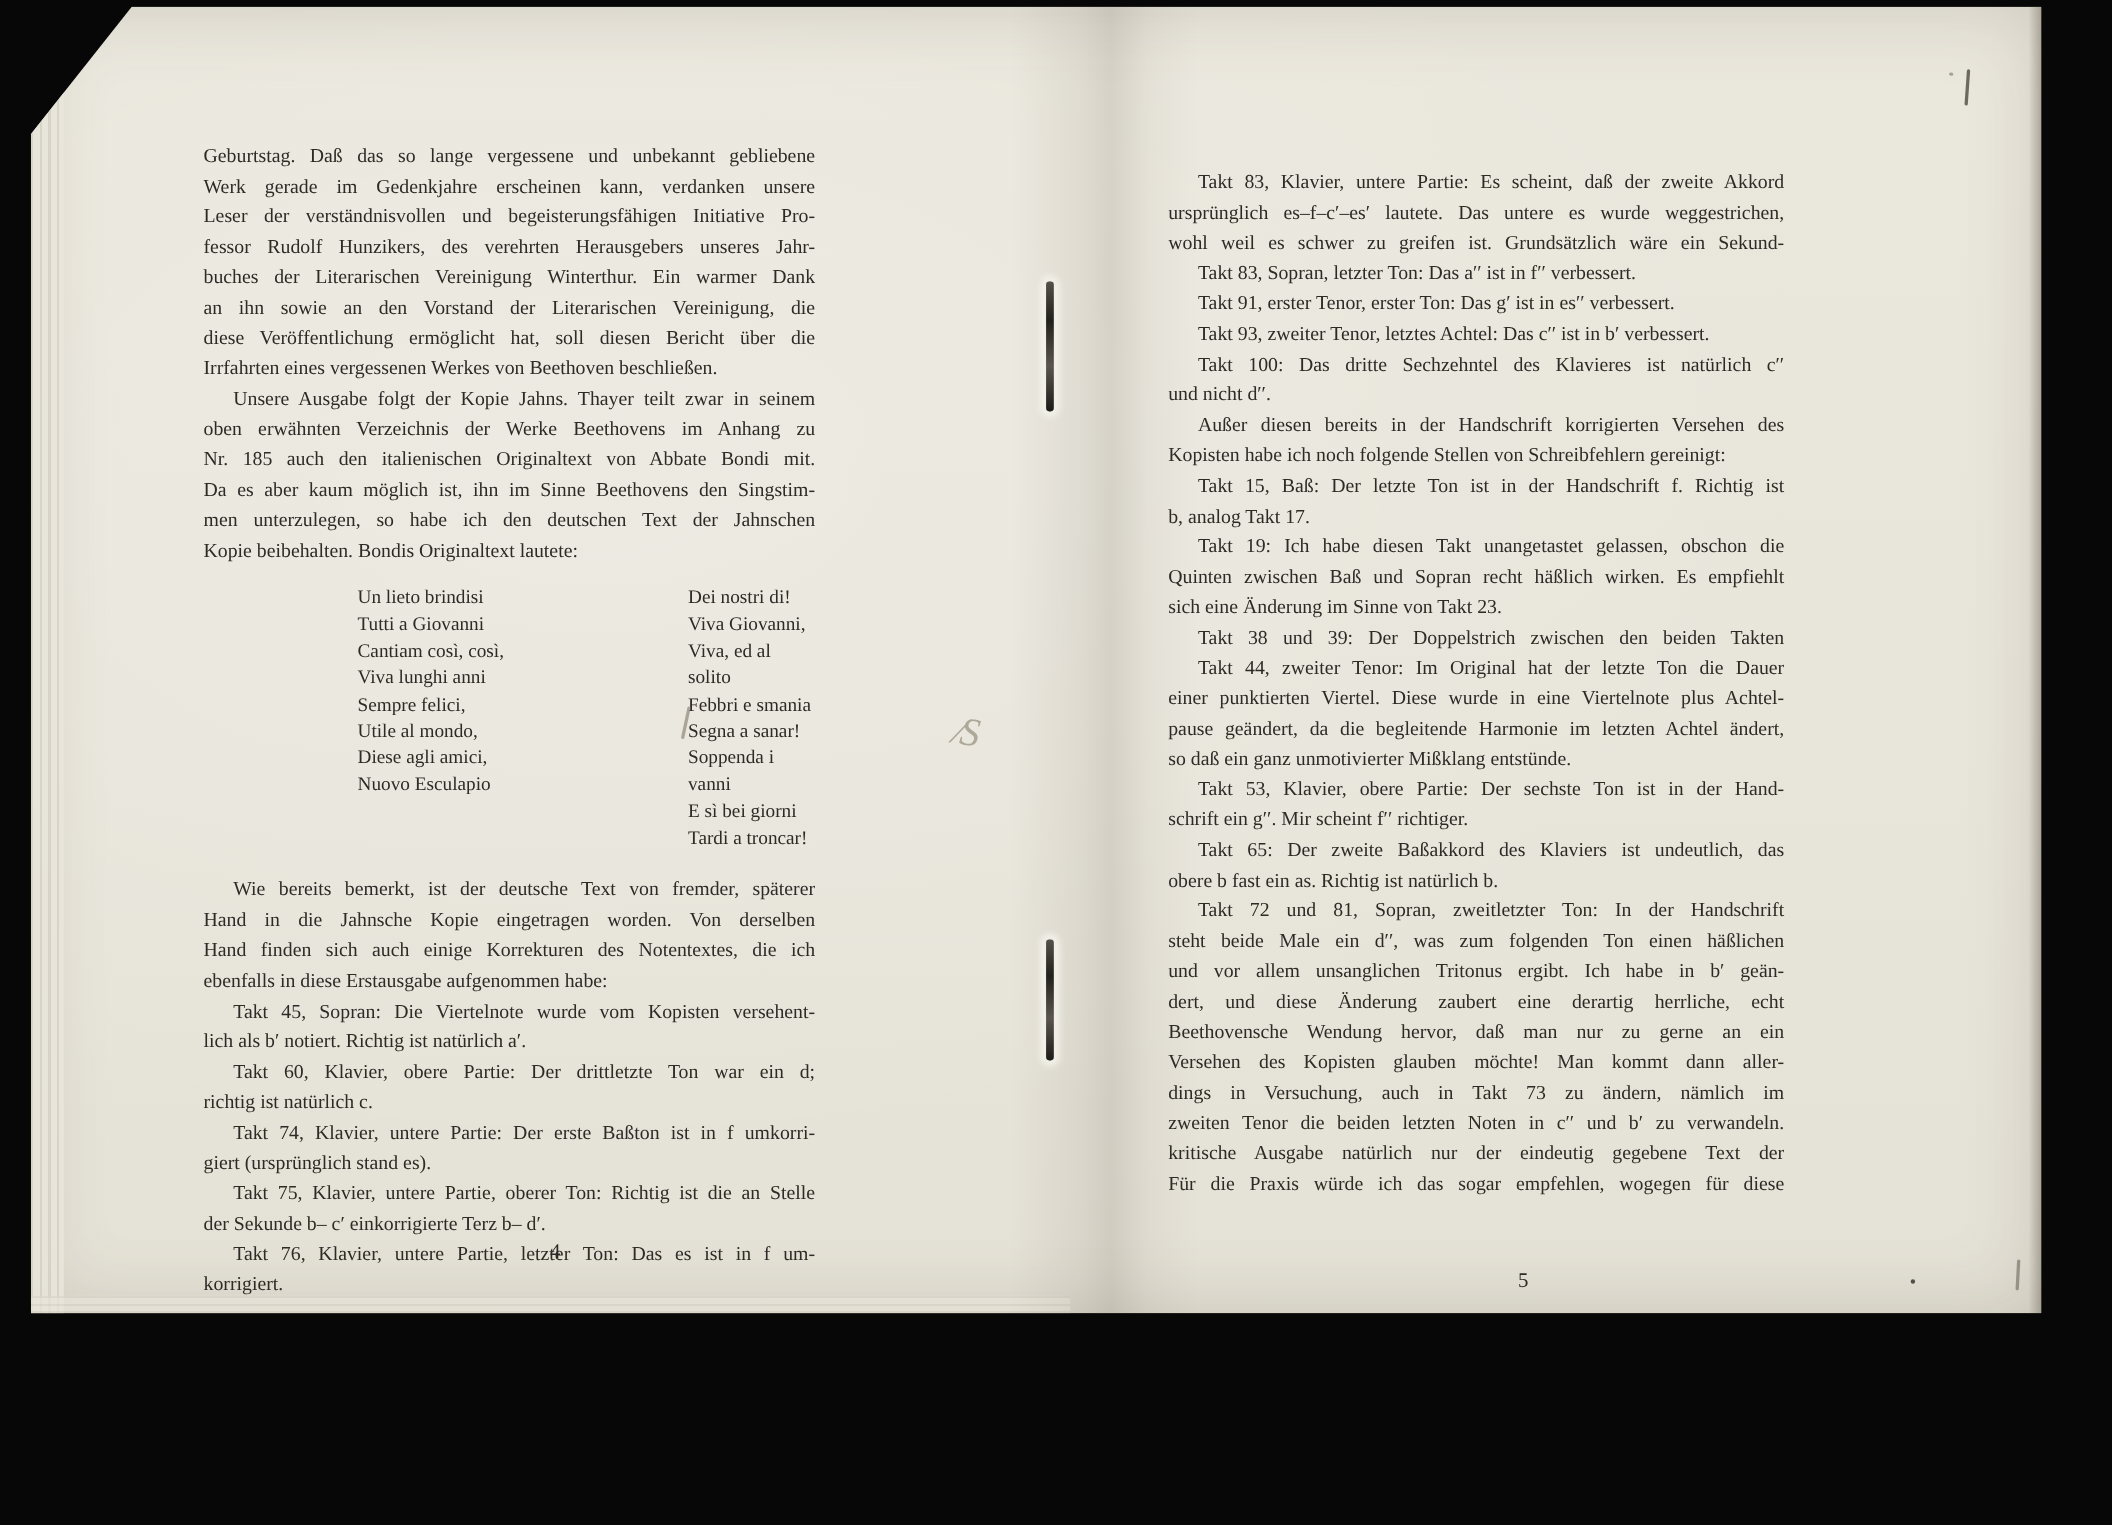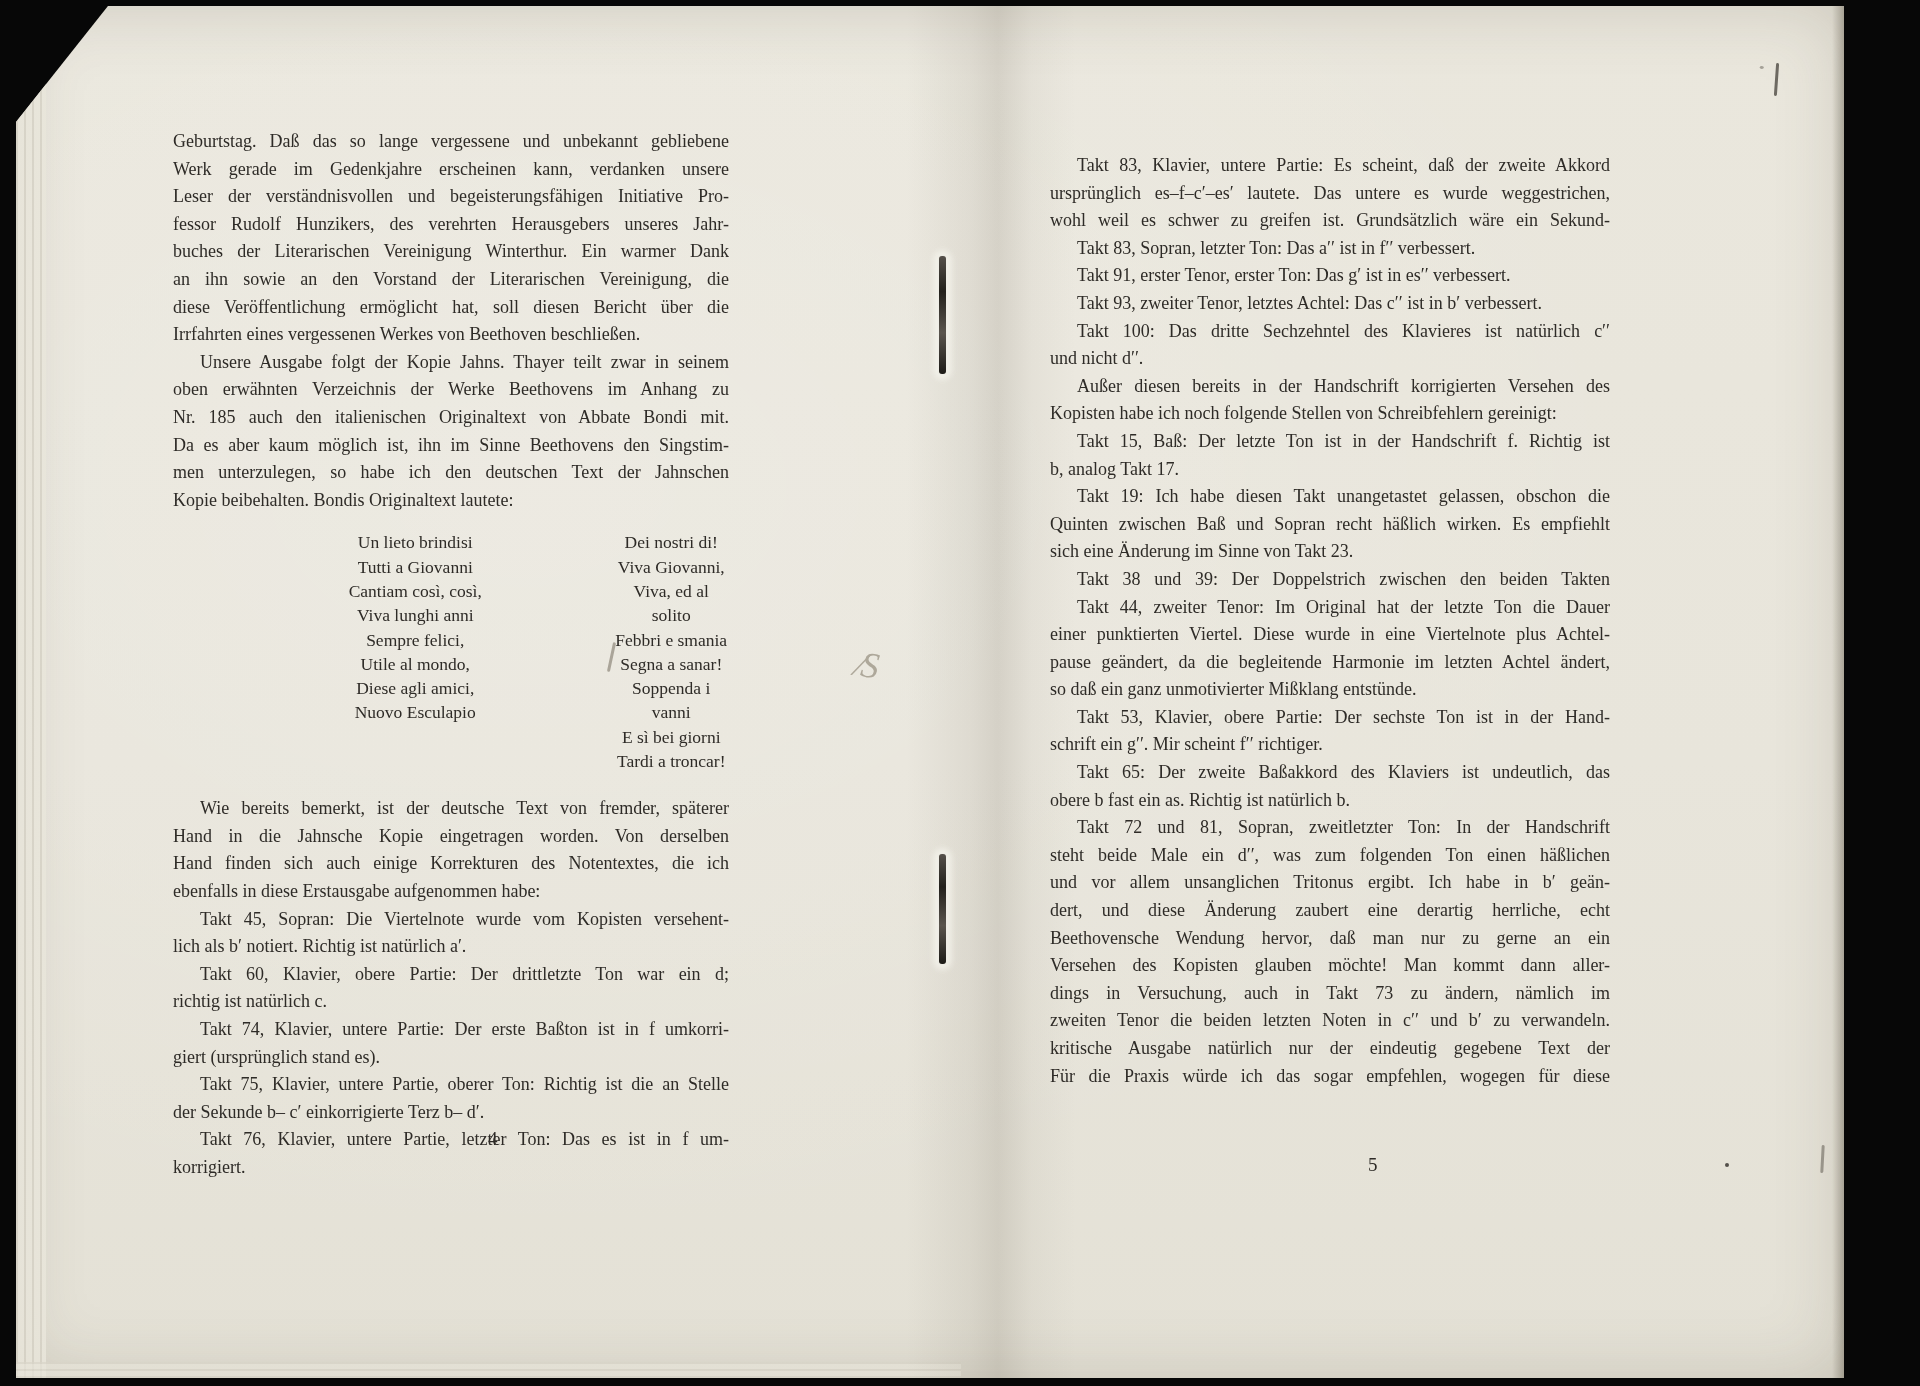--- a/index.html
+++ b/index.html
@@ -1,19 +1,19 @@
 <!DOCTYPE html>
 <html><head>
 <meta charset="utf-8">
 <style>
   html,body{margin:0;padding:0;background:#070707;}
   body{width:1920px;height:1386px;position:relative;overflow:hidden;
        font-family:"Liberation Serif","DejaVu Serif",serif;}
 
-  .book{position:absolute;left:16px;top:6px;width:1828px;height:1372px;
+  .book{position:absolute;left:28px;top:6px;width:1828px;height:1188px;
         background:
           radial-gradient(ellipse at 28% 35%, rgba(255,255,255,0.18), rgba(255,255,255,0) 62%),
           linear-gradient(180deg,#eae7dd 0%,#e8e5db 55%,#e4e1d6 100%);
         box-shadow: inset 0 0 70px rgba(92,82,62,0.20);
         clip-path: polygon(92px 0, 100% 0, 100% 100%, 0 100%, 0 116px);}
 
   .edge-left{position:absolute;left:0;top:0;width:30px;height:100%;
         background:repeating-linear-gradient(90deg,#d6d2c6 0 2px,#e9e6db 2px 8px);opacity:.85;}
   .edge-bottom{position:absolute;left:0;bottom:0;width:945px;height:16px;
         background:repeating-linear-gradient(0deg,#d8d4c8 0 2px,#e7e4d9 2px 7px);opacity:.7;}
@@ -32,21 +32,21 @@
 
   .textblock{position:absolute;color:#2e2b27;font-size:18px;line-height:27.6px;}
   .tb-left{left:157px;top:122px;width:556px;}
   .tb-right{left:1034px;top:146px;width:560px;}
 
   .line{text-align:justify;text-align-last:justify;}
   .line.last{text-align-last:left;}
   .line.indent{text-indent:27px;}
 
   .verse{margin:16px 0 22px 0;font-size:17.5px;line-height:24.3px;display:flex;}
-  .verse .vline{text-align:center;}
+  .verse .vline{text-align:left;}
   .col.l{margin-left:140px;width:215px;}
   .col.r{margin-left:96px;}
 
   .pagenum{position:absolute;color:#2e2b27;font-size:19px;}
   .pn-left{left:472px;top:1122px;}
   .pn-right{left:1352px;top:1148px;}
 
   .pencil-note{position:absolute;left:842px;top:638px;color:#9a9384;font-size:36px;
         font-style:italic;transform:rotate(8deg);opacity:.75;letter-spacing:-3px;}
   .pencil-slash{position:absolute;left:594px;top:636px;width:2.5px;height:30px;

